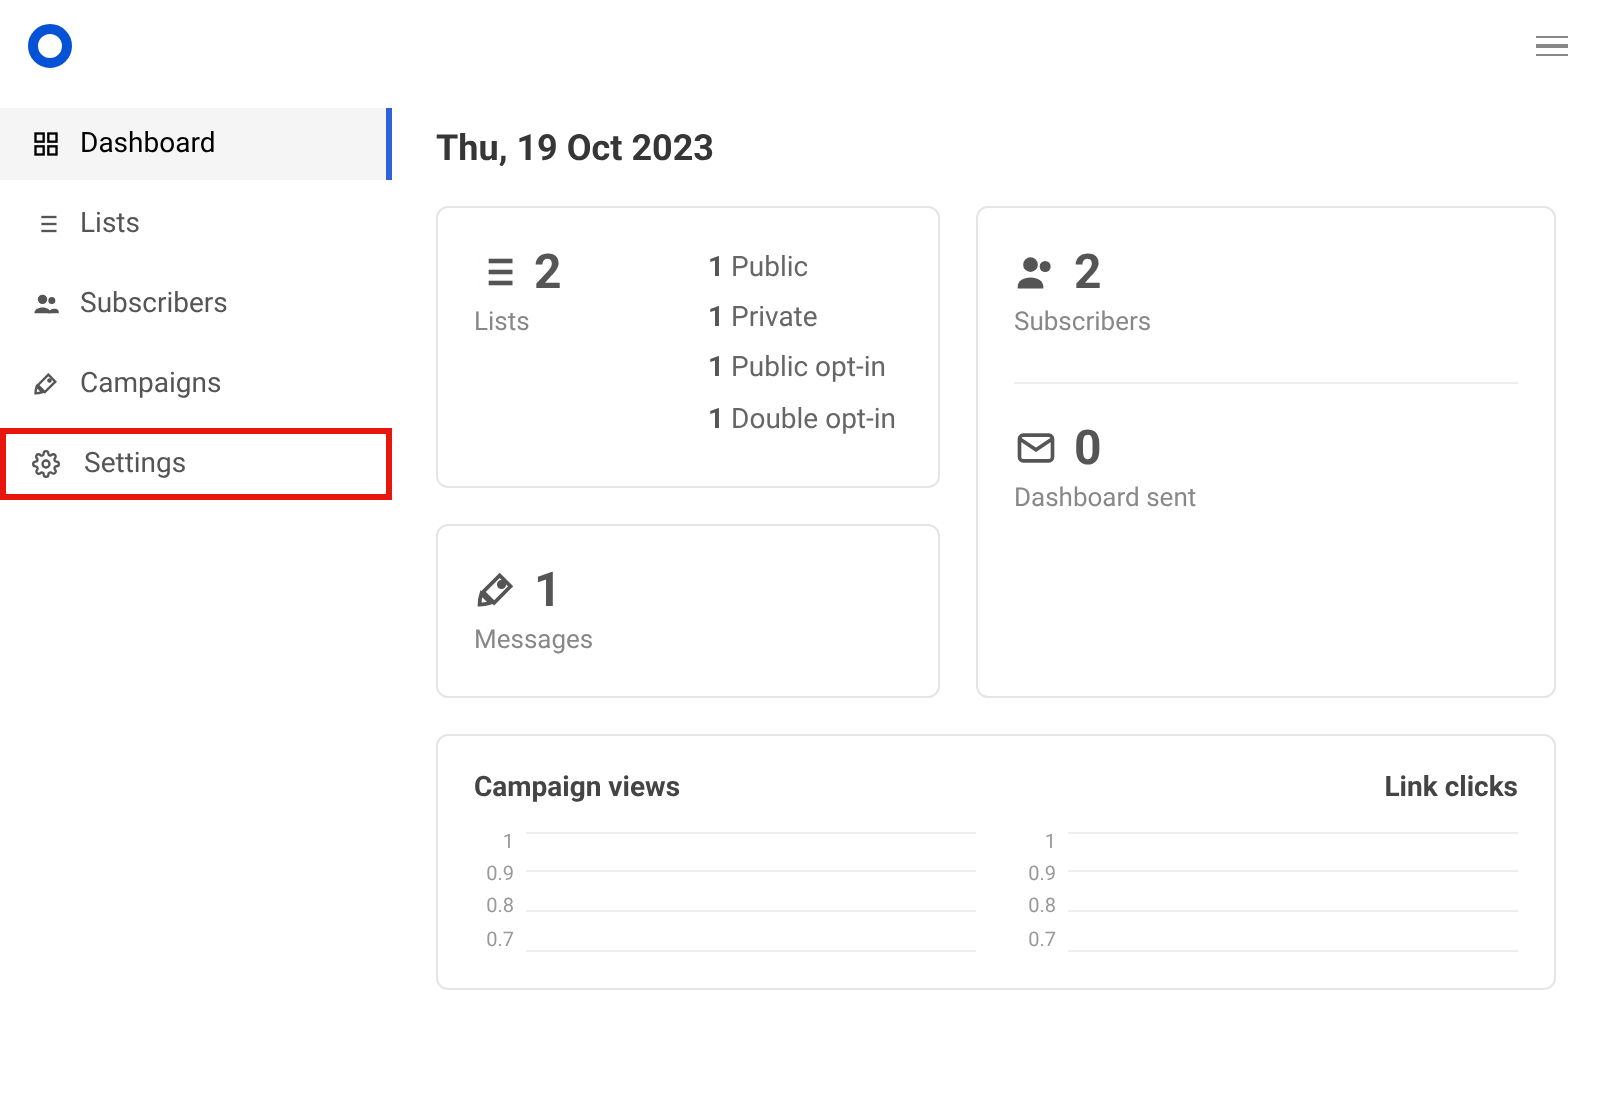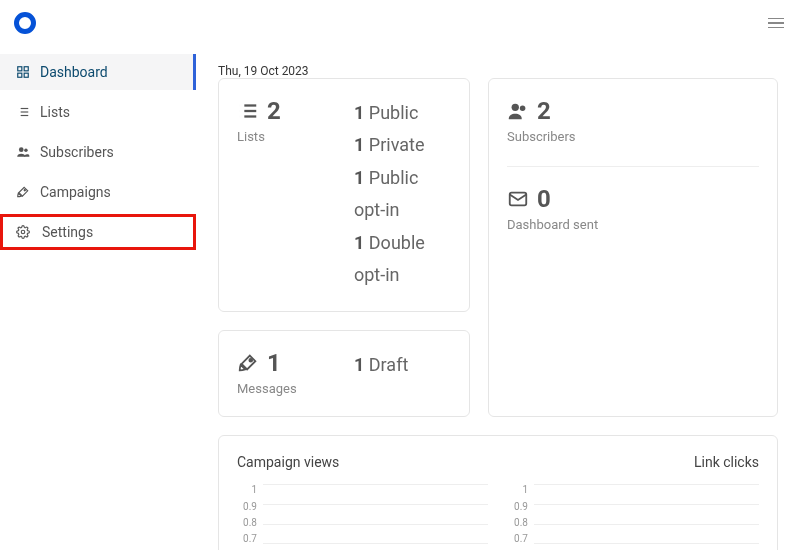--- a/index.html
+++ b/index.html
@@ -53,21 +53,21 @@
       gap: 10px;
       padding: 10px 16px;
       font-size: 14px;
       color: #555;
       cursor: pointer;
       border-right: 3px solid transparent;
       margin-bottom: 4px;
     }
     .sidebar-item.active {
       background: #f5f5f6;
-      color: #0c4a6e;
+      color: #000000;
       border-right: 3px solid #2e62d9;
     }
     .sidebar-item.highlighted {
       outline: 3px solid #e8160c;
       outline-offset: -3px;
       gap: 12px;
     }
     .sidebar-item .icon {
       width: 14px;
       height: 14px;
@@ -77,23 +77,24 @@
       color: inherit;
     }
     .sidebar-item .icon svg { width: 14px; height: 14px; }
 
     .main {
       flex: 1;
       padding: 18px 22px;
       overflow-y: auto;
     }
     .page-title {
-      font-size: 12px;
-      font-weight: 400;
+      font-size: 18px;
+      font-weight: 700;
       color: #363636;
+      margin-bottom: 18px;
     }
     .card-row {
       display: flex;
       gap: 18px;
       margin-bottom: 18px;
     }
     .card {
       border: 1px solid #e5e5e5;
       border-radius: 6px;
       padding: 18px 18px 20px;
@@ -115,38 +116,38 @@
       font-weight: 700;
       color: #555;
     }
     .stat-head svg { width: 22px; height: 22px; color:#555; }
     .stat-sub {
       font-size: 13px;
       color: #888;
       margin-top: 4px;
     }
     .facts {
-      font-size: 18px;
+      font-size: 14px;
       color: #666;
       line-height: 1.8;
     }
     .facts .n { font-weight: 700; color:#555; }
     .left-stack { display:flex; flex-direction:column; gap:18px; flex:1; }
     .right-card { flex:1; display:flex; flex-direction:column; }
     .divider { height:1px; background:#eee; margin: 22px 0 18px; }
     .charts-card {
       border: 1px solid #e5e5e5;
       border-radius: 6px;
       padding: 18px;
     }
     .chart-titles {
       display: flex;
       justify-content: space-between;
       font-size: 14px;
-      font-weight: 400;
+      font-weight: 700;
       color: #444;
       margin-bottom: 14px;
     }
     .chart-area {
       display: flex;
       gap: 20px;
     }
     .mini-chart {
       flex: 1;
       display: flex;
@@ -275,23 +276,20 @@
             <div class="stat-head">
               <svg viewBox="0 0 24 24" fill="none" stroke="currentColor" stroke-width="2">
                   <path d="M4 14c-1 3-1 6-1 6s3 0 6-1l-5-5z"></path>
                   <path d="M14 4l6 6-9 9-6-6 9-9z"></path>
                   <circle cx="15" cy="9" r="1.5" fill="currentColor"></circle>
                 </svg>
               <span class="big">1</span>
             </div>
             <div class="stat-sub">Messages</div>
           </div>
-          <div class="facts">
-            <div><span class="n">1</span> <span>Draft</span></div>
-          </div>
         </div>
       </div>
 
       <div class="card right-card">
         <div class="split">
           <div>
             <div class="stat-head">
               <svg viewBox="0 0 24 24" fill="currentColor">
                   <circle cx="9" cy="8" r="4"></circle>
                   <circle cx="17" cy="9" r="3"></circle>

